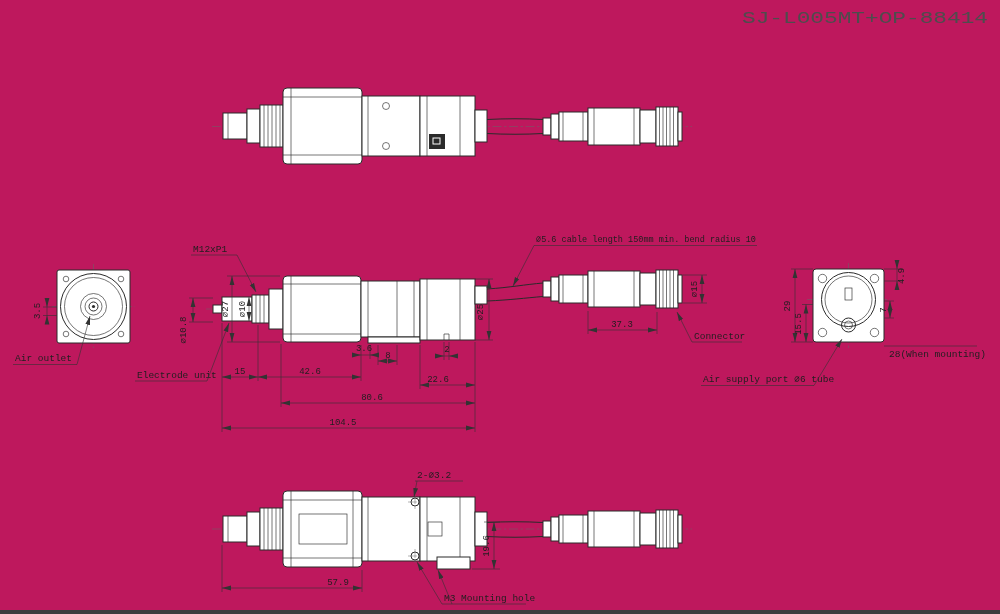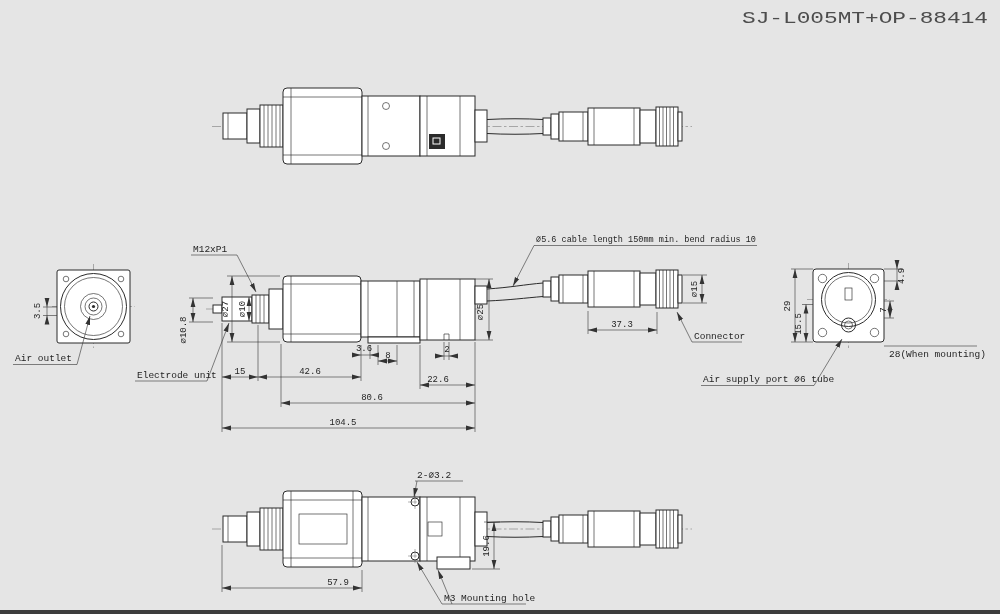--- a/index.html
+++ b/index.html
@@ -1,16 +1,16 @@
 <!DOCTYPE html>
 <html><head>
 <meta charset="utf-8">
 <style>
   html,body{margin:0;padding:0;background:#fff;}
-  .wrap{width:1000px;height:614px;position:relative;background:#e5e5e5;overflow:hidden;
+  .wrap{width:1000px;height:614px;position:relative;background:#be185d;overflow:hidden;
         font-family:"Liberation Mono","DejaVu Sans Mono",monospace;}
   svg{display:block;}
   .ol{fill:#ffffff;stroke:#2b2b2b;stroke-width:1;}
   .oln{fill:none;stroke:#2b2b2b;stroke-width:1;}
   .ol2{fill:none;stroke:#2b2b2b;stroke-width:0.65;}
   .dim{fill:none;stroke:#333333;stroke-width:0.6;}
   .cl{fill:none;stroke:#666666;stroke-width:0.5;stroke-dasharray:9 2.5 2.5 2.5;}
   .dark{fill:#2b2b2b;stroke:none;}
   text{font-family:"Liberation Mono","DejaVu Sans Mono",monospace;fill:#1f1f1f;}
   .txt{font-size:9.5px;}

